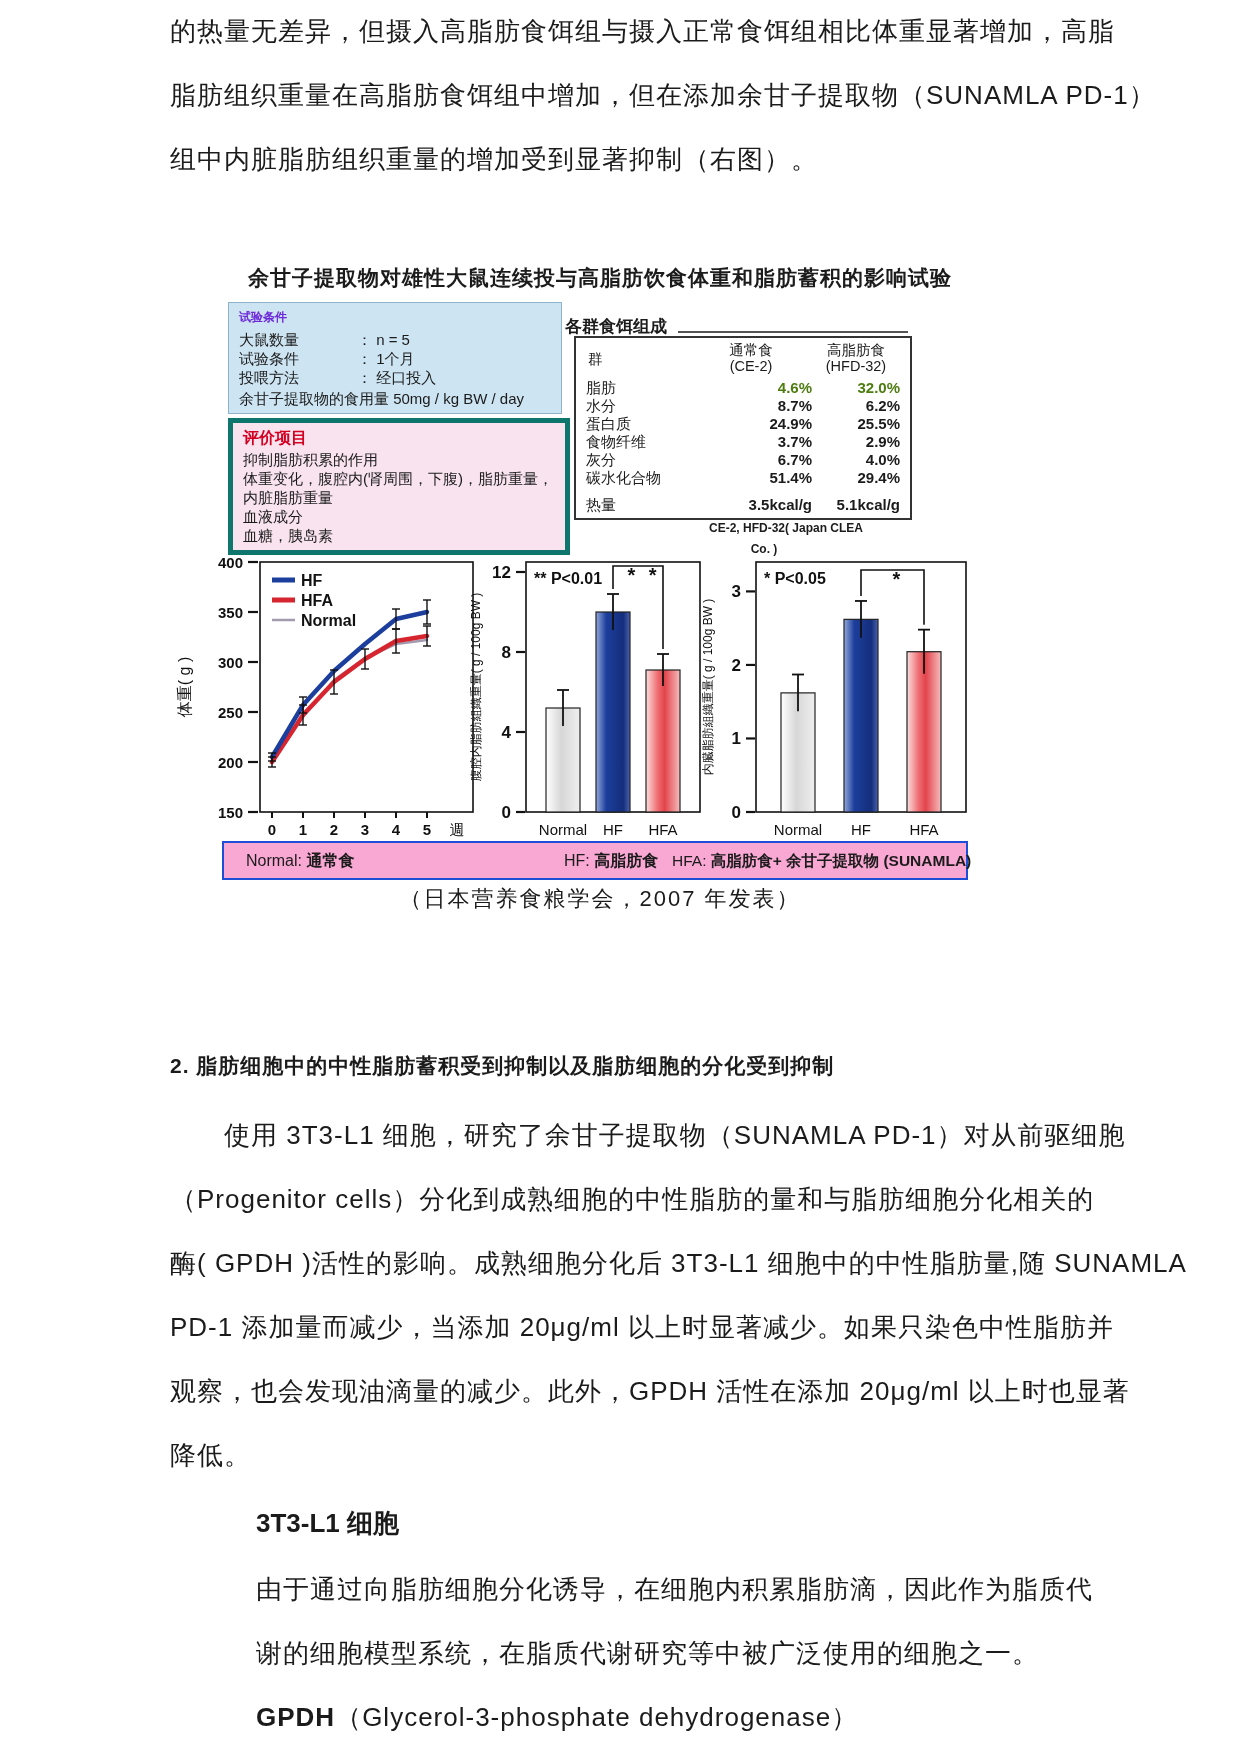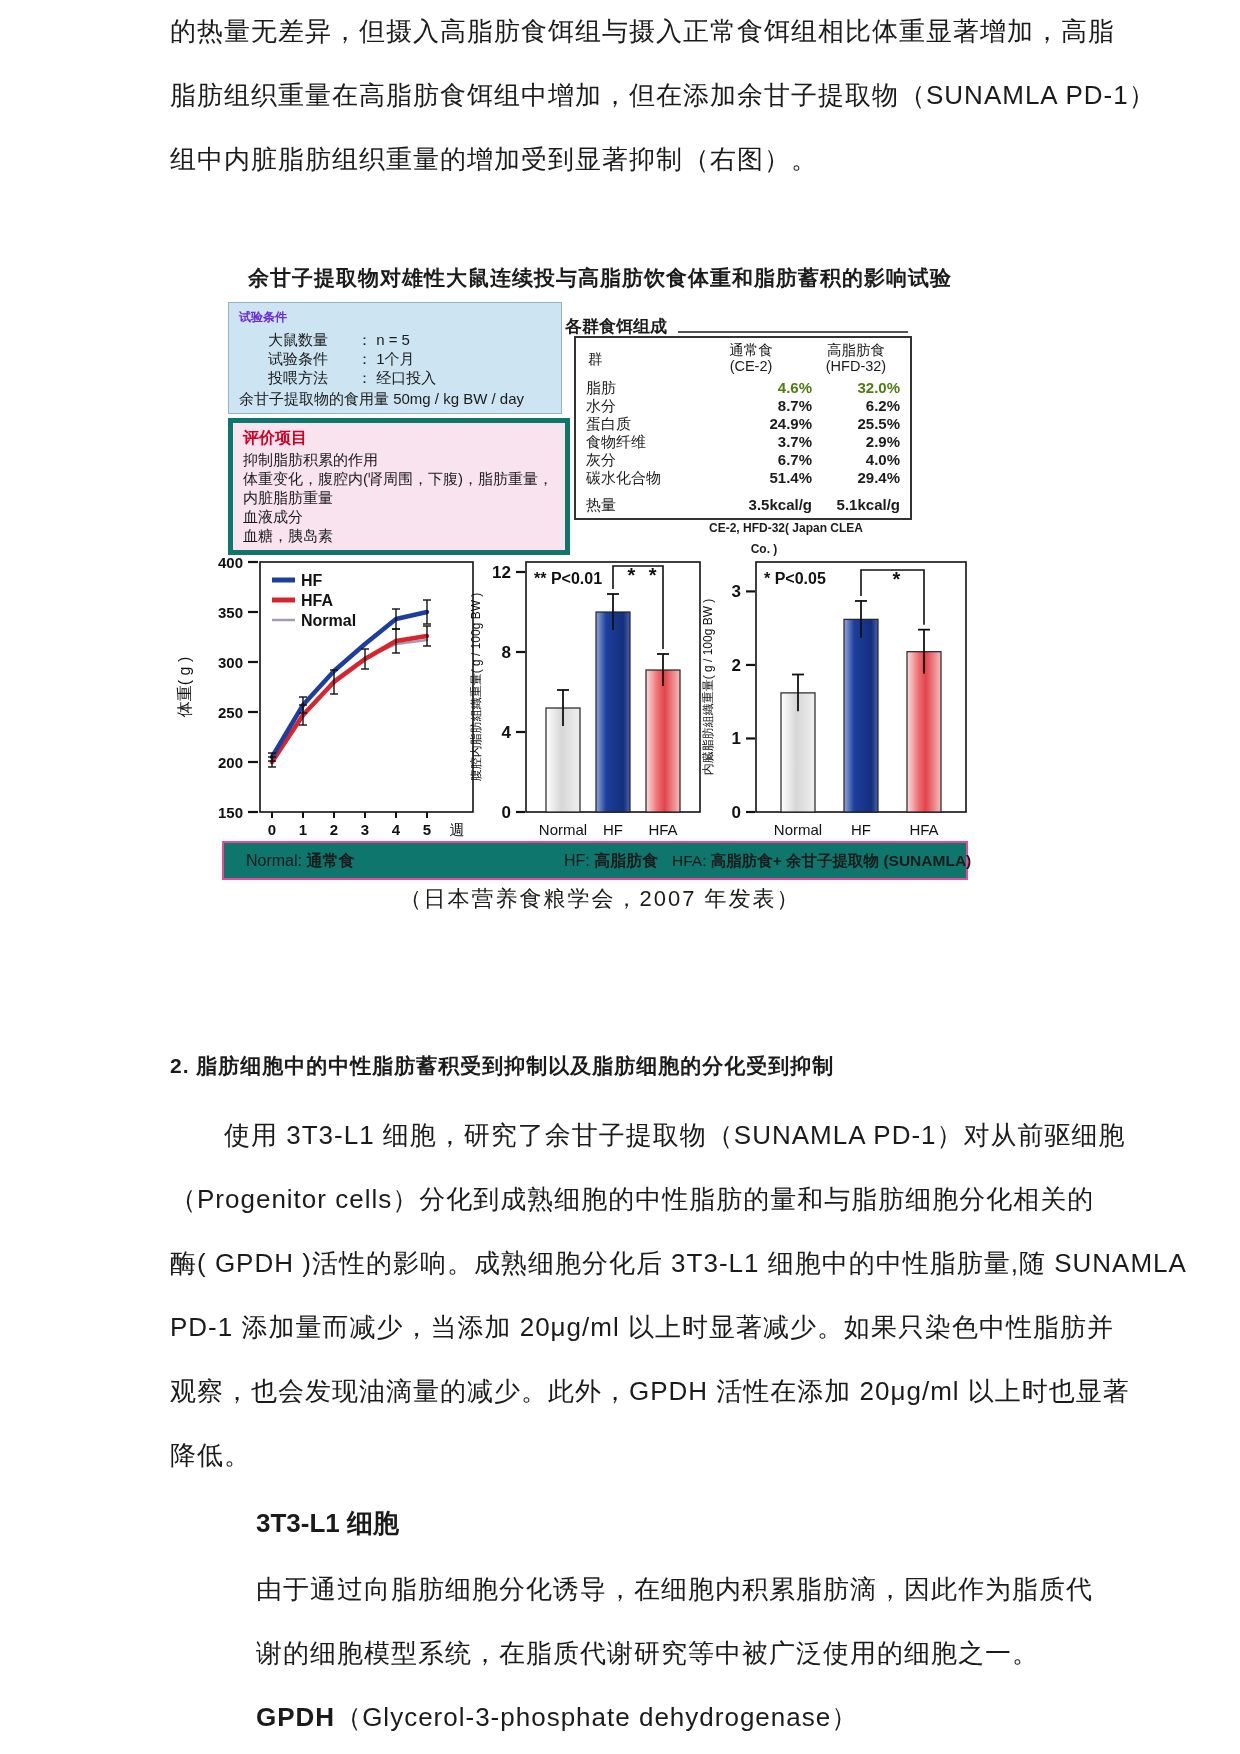--- a/index.html
+++ b/index.html
@@ -9,42 +9,42 @@
   .textblock .tline{height:64px;font-size:26px;letter-spacing:1px;white-space:nowrap;}
   .textblock .indent{text-indent:54px;}
   .figtitle{font-size:21px;font-weight:bold;text-align:center;letter-spacing:1px;white-space:nowrap;}
   .s2head{font-size:21px;font-weight:bold;letter-spacing:1px;white-space:nowrap;}
   .subhead{font-size:26px;font-weight:bold;white-space:nowrap;}
   .subline{font-size:26px;letter-spacing:1px;white-space:nowrap;}
   .caption{font-size:22px;text-align:center;letter-spacing:2px;white-space:nowrap;}
 
   .condbox{background:#cde4f2;border:1px solid #8fb3ca;padding:5px 10px;font-size:15px;line-height:19px;}
   .condtitle{color:#6d28d9;font-weight:bold;font-size:12px;margin-bottom:3px;}
-  .condrow{display:flex;height:19px;white-space:nowrap;text-align:center;}
+  .condrow{display:flex;height:19px;white-space:nowrap;}
   .condrow .cl{width:118px;flex:none;}
   .doseline{margin-top:2px;white-space:nowrap;}
 
   .evalbox{background:#f8e3ef;border:5px solid #0f766e;padding:5px 10px;font-size:15px;line-height:19px;}
   .evaltitle{color:#d40022;font-weight:bold;font-size:16px;margin-bottom:3px;}
   .evalline{height:19px;white-space:nowrap;}
 
   .tabletitle{font-size:17px;font-weight:bold;white-space:nowrap;}
   .feedtable{border:2px solid #333;padding:4px 10px;font-size:15px;background:#fff;}
   .thead,.trow{display:grid;grid-template-columns:104px 122px 88px;}
   .thead{margin-bottom:5px;}
   .th{text-align:center;font-size:14.5px;line-height:16px;}
   .th.first{text-align:left;padding-top:9px;padding-left:2px;}
   .trow{height:18px;line-height:18px;}
   .tlabel{white-space:nowrap;}
   .tval{text-align:right;font-weight:bold;white-space:nowrap;}
   .tval.red{color:#4d7c0f;}
   .energy{margin-top:9px;}
   .srcline{font-size:12px;text-align:center;white-space:nowrap;font-weight:bold;}
 
-  .legendbar{border:2px solid #ec4899;background:#0f766e;}
+  .legendbar{border:2px solid #1d4ed8;background:#f9a8d4;}
   .litem{position:absolute;top:0;line-height:35px;font-size:16px;white-space:nowrap;}
   .litem .lval{font-weight:bold;}
   .litem3{font-size:15.5px;}
 
   svg text{font-family:"Liberation Sans","DejaVu Sans",sans-serif;fill:#111;}
 </style>
 </head>
 <body>
 
 <div class="page">

